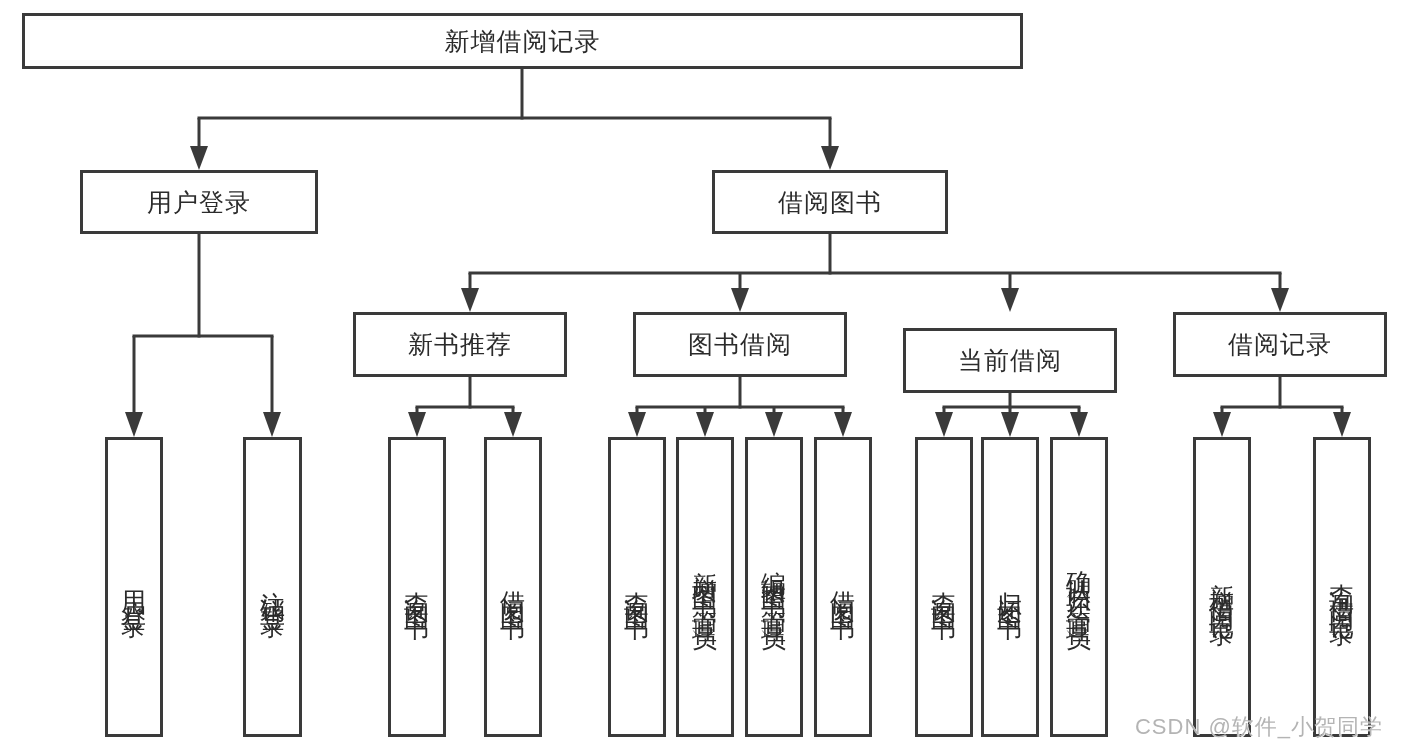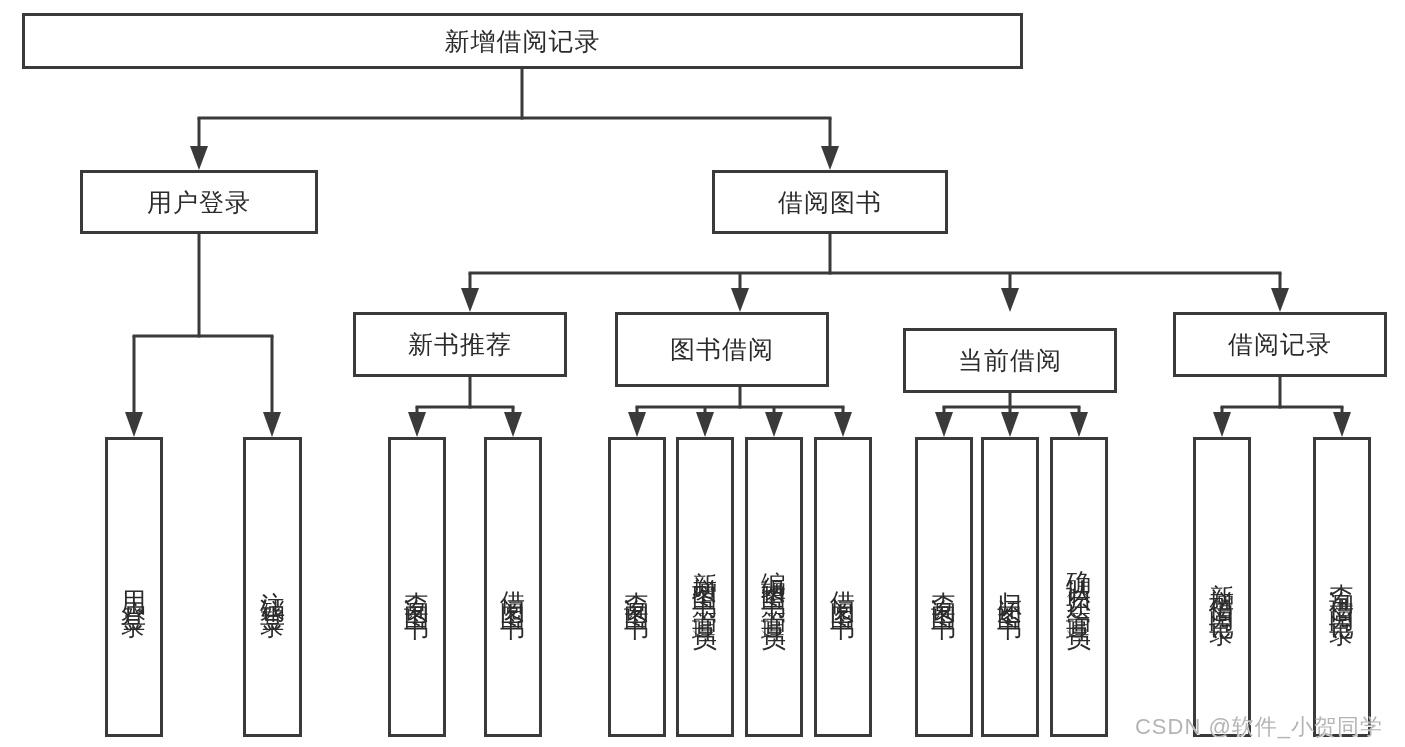--- a/index.html
+++ b/index.html
@@ -135,21 +135,21 @@
   <div class="node h" style="left:80px;top:170px;width:238px;height:64px">
     <span>用户登录</span>
   </div>
   <div class="node h" style="left:712px;top:170px;width:236px;height:64px">
     <span>借阅图书</span>
   </div>
 
   <div class="node h" style="left:353px;top:312px;width:214px;height:65px">
     <span>新书推荐</span>
   </div>
-  <div class="node h" style="left:615px;top:312px;width:214px;height:75px">
+  <div class="node h" style="left:633px;top:312px;width:214px;height:65px">
     <span>图书借阅</span>
   </div>
   <div class="node h" style="left:903px;top:328px;width:214px;height:65px">
     <span>当前借阅</span>
   </div>
   <div class="node h" style="left:1173px;top:312px;width:214px;height:65px">
     <span>借阅记录</span>
   </div>
 
   <div class="node v" style="left:105px;top:437px;width:58px;height:300px">

